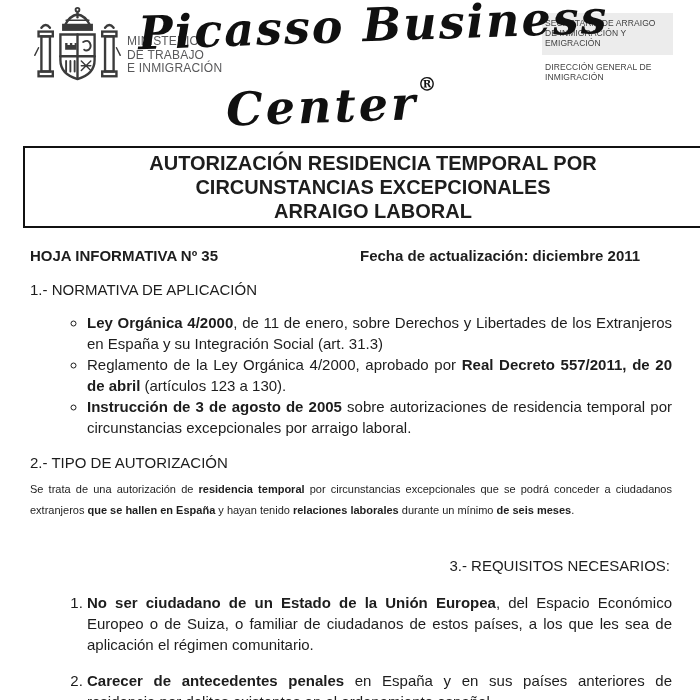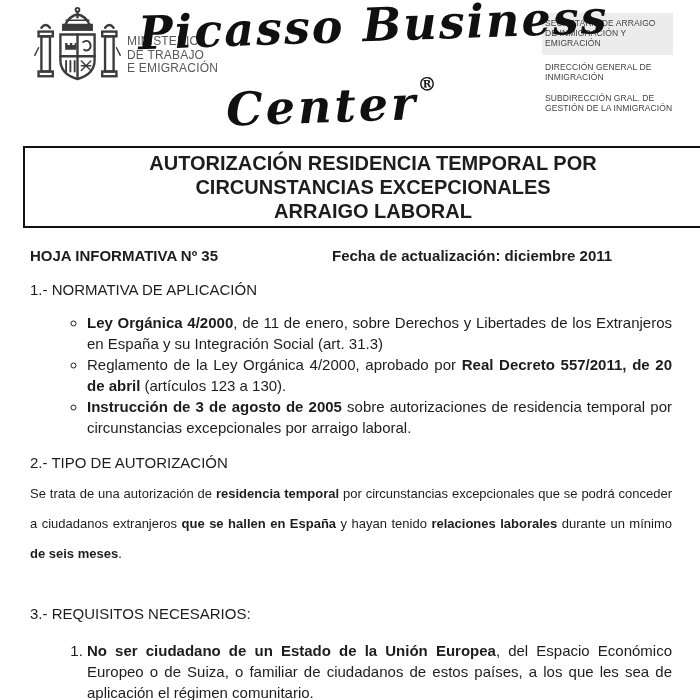--- a/index.html
+++ b/index.html
@@ -38,29 +38,29 @@
   }
   .logo2 .reg{font-size:19px;font-style:normal;vertical-align:28px;letter-spacing:0;}
   
   .title-box{
     margin-left:23px;margin-top:6px;width:700px;border:2px solid var(--border-black);
     text-align:center;font-weight:700;font-size:20px;line-height:24px;padding:3px 12px;
   }
   
   .meta{position:relative;height:18px;margin-top:19px;font-weight:700;font-size:15px;text-align:center;}
   .meta .sheet{position:absolute;left:30px;top:0;}
-  .meta .updated{position:absolute;left:332px;top:0;}
+  .meta .updated{position:absolute;left:360px;top:0;}
   
   .sec-h{margin:16px 30px 0;font-size:15px;font-weight:400;}
-  .sec-h.gap-lg{margin-top:36px;}
+  .sec-h.gap-lg{margin-top:36px;text-align:right;}
   ul.norms{
     margin:14px 28px 16px 30px;padding-left:57px;list-style:circle;
     text-align:justify;font-size:15px;line-height:21px;
   }
-  .sec-p{margin:8px 28px 0 30px;text-align:justify;font-size:13px;line-height:30px;}
+  .sec-p{margin:8px 28px 0 30px;text-align:justify;font-size:11px;line-height:21px;}
   ol.reqs{
     margin:18px 28px 0 30px;padding-left:57px;list-style:decimal;
     text-align:justify;font-size:15px;line-height:21px;
   }
   ol.reqs li{margin-bottom:15px;}
   b{font-weight:700;}
 </style>
 </head>
 <body>
 
@@ -101,27 +101,26 @@
           <rect x="76" y="70" width="15" height="5"></rect>
           <path d="M79 24 q4.5 -6 9 0"></path>
           <path d="M91 45 l4 8" stroke-width="1.5"></path>
         </g>
       </svg>
     </div>
 
     <div class="ministry">
       <div>MINISTERIO</div>
       <div>DE TRABAJO</div>
-      <div>E EMIGRACIÓN</div>
+      <div>E INMIGRACIÓN</div>
     </div>
 
     <div class="orgs">
       <div class="org shaded">SECRETARIA DE ARRAIGO DE INMIGRACIÓN Y EMIGRACIÓN</div>
       <div class="org">DIRECCIÓN GENERAL DE INMIGRACIÓN</div>
-      <div class="org">SUBDIRECCIÓN GRAL. DE GESTIÓN DE LA INMIGRACIÓN</div>
     </div>
 
     <div class="logo1">
       <span>Picasso Business</span>
     </div>
     <div class="logo2">
       <span>Center</span><span class="reg">®</span>
     </div>
   </div>
 

